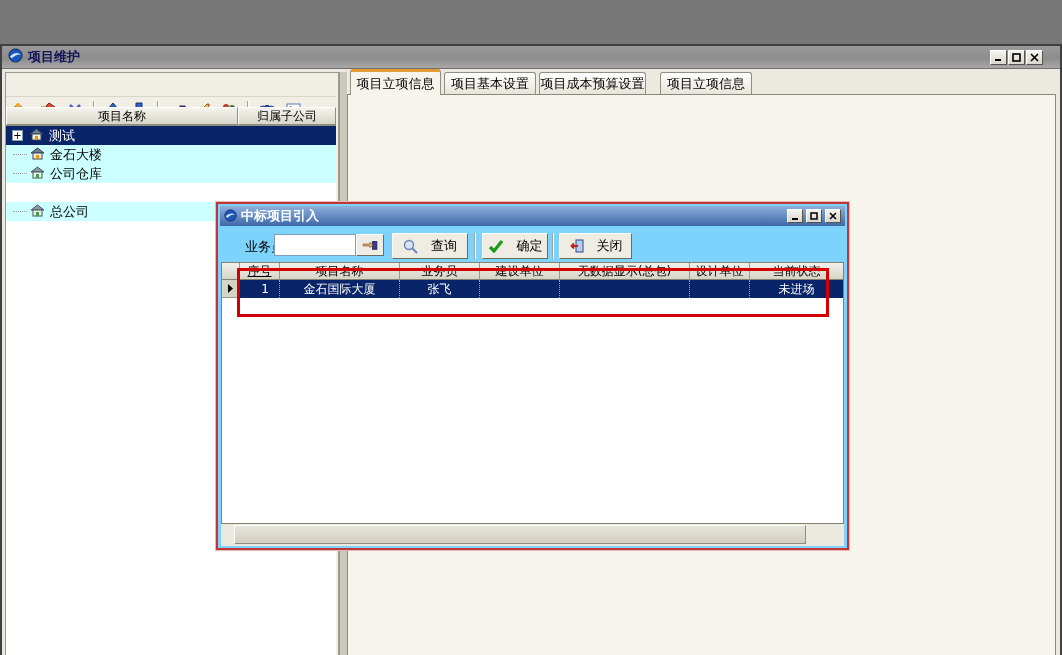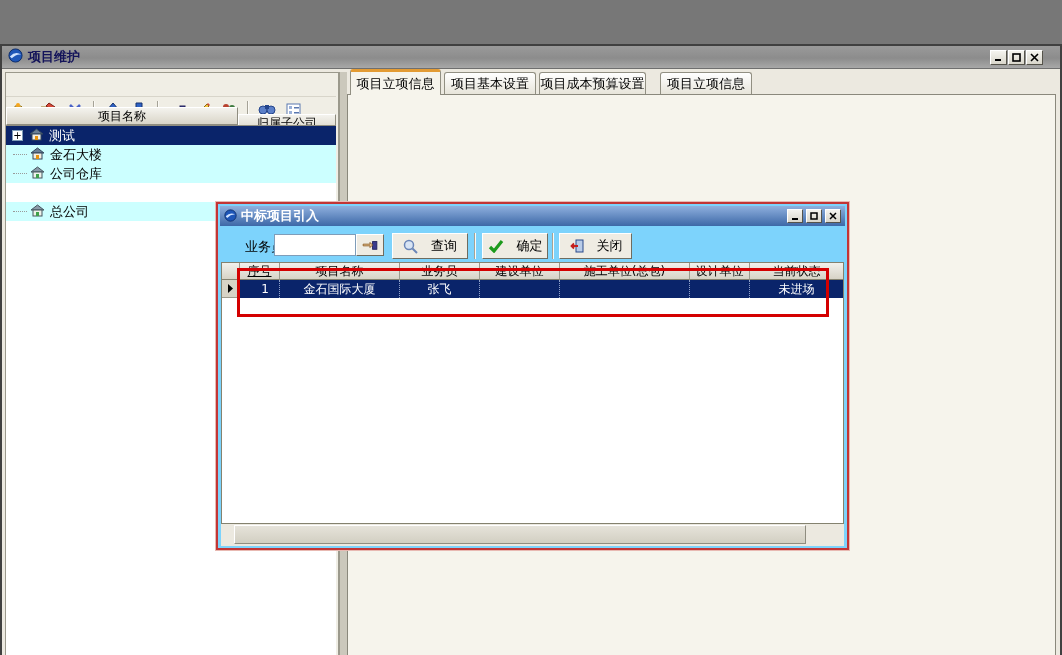--- a/index.html
+++ b/index.html
@@ -147,21 +147,21 @@
           <rect x="1" y="1" width="13" height="13" fill="#fff" stroke="#5a78b0"></rect>
           <rect x="3" y="3" width="3" height="3" fill="#9ab0d8"></rect>
           <rect x="8" y="4" width="5" height="1.5" fill="#5a78b0"></rect>
           <rect x="3" y="8" width="3" height="3" fill="#9ab0d8"></rect>
           <rect x="8" y="9" width="5" height="1.5" fill="#5a78b0"></rect>
         </svg>
       </span>
   </div>
 
   <div class="abs colhead" style="left:4px;top:61px;width:232px;height:18px;">项目名称</div>
-  <div class="abs colhead" style="left:236px;top:68px;width:98px;height:18px;">归属子公司</div>
+  <div class="abs colhead" style="left:236px;top:61px;width:98px;height:18px;">归属子公司</div>
 
   <div class="abs" id="tree-area">
     <div class="treerow sel" style="top:0px;">
       <span class="plusbox">+</span>
       <span class="house"><svg width="15" height="13">
             <path d="M1 6 L7.5 1 L14 6 Z" fill="#6b7f95" stroke="#32475c"></path>
             <rect x="3" y="6" width="9" height="6" fill="#f4efe2" stroke="#32475c"></rect>
             <rect x="6" y="8" width="3" height="4" fill="#E8930C"></rect>
           </svg></span>
       <span>测试</span>
@@ -344,21 +344,21 @@
       <span>关闭</span>
     </div>
 
     <div class="abs" style="left:3px;top:58px;width:623px;height:262px;background:#fff;border:1px solid #84826f;">
       <div style="display:flex;">
         <div class="gh" style="width:18px;"></div>
         <div class="gh" style="width:40px;text-decoration:underline;">序号</div>
         <div class="gh" style="width:120px;">项目名称</div>
         <div class="gh" style="width:80px;">业务员</div>
         <div class="gh" style="width:80px;">建设单位</div>
-        <div class="gh" style="width:130px;">施工单位(总包)</div>
+        <div class="gh" style="width:130px;">无数据显示(总包)</div>
         <div class="gh" style="width:60px;">设计单位</div>
         <div class="gh" style="flex:1;border-right:none;">当前状态</div>
       </div>
       <div style="display:flex;">
         <div style="width:18px;height:18px;background:#D7D3C6;border-right:1px solid #9c9a8c;border-bottom:1px solid #9c9a8c;display:flex;align-items:center;justify-content:center;">
           <svg width="7" height="9">
               <path d="M1 0 L6 4.5 L1 9 Z" fill="#000"></path>
             </svg>
         </div>
         <div class="gridrow" style="flex:1;">

